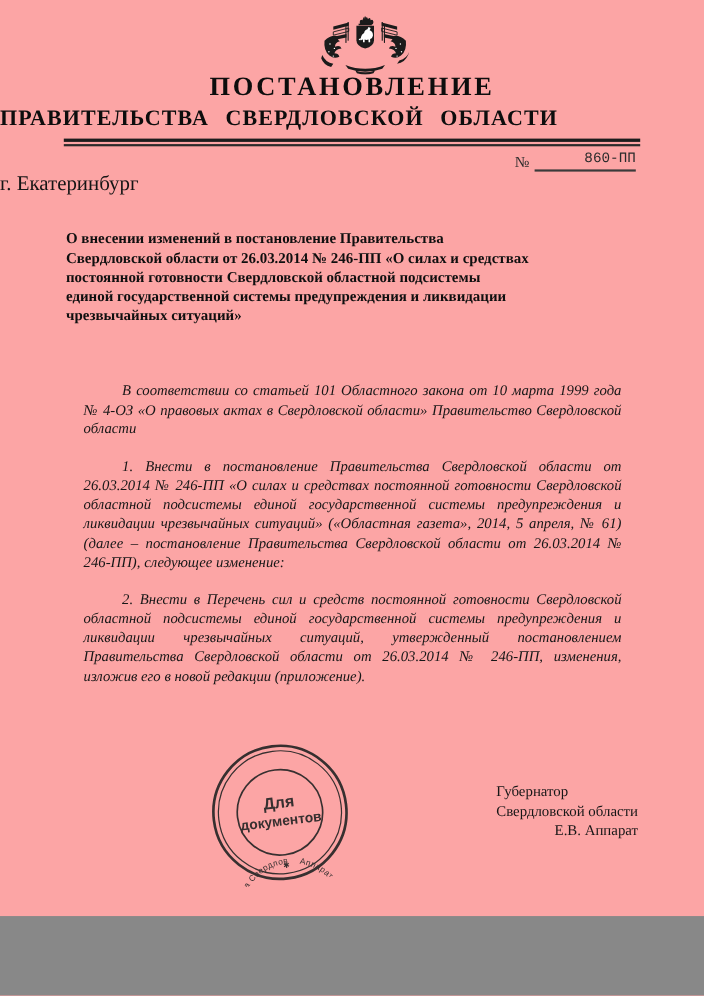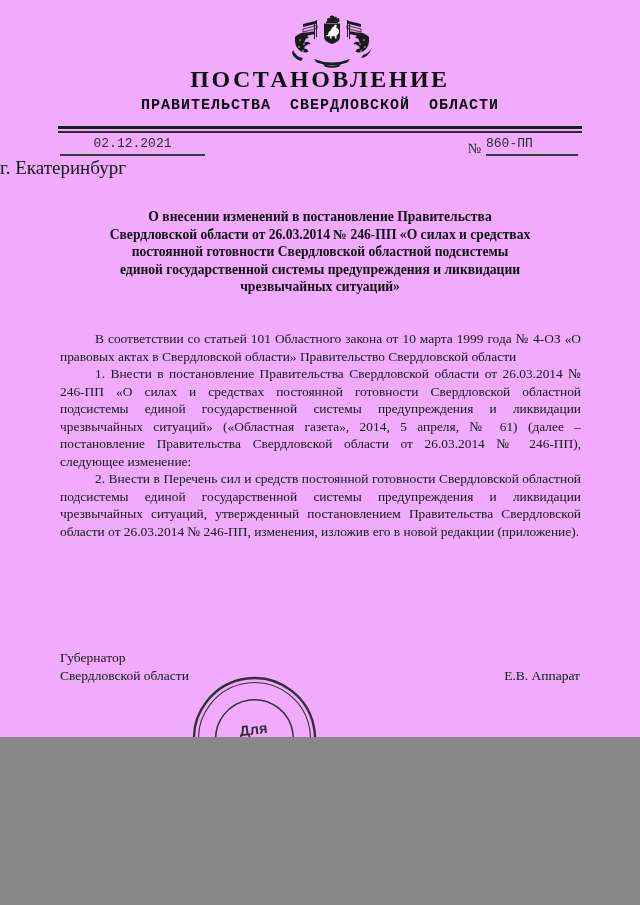--- a/index.html
+++ b/index.html
@@ -1,74 +1,74 @@
 <!DOCTYPE html>
 <html lang="ru"><head>
 <meta charset="utf-8">
 <style>
   html,body{margin:0;padding:0;background:#888;}
   .page{
     position:relative;
-    width:640px;height:737px;
+    width:640px;height:833px;
     margin:0 auto;
-    background:#f0abfc;
+    background:#fca5a5;
     font-family:"Liberation Serif", serif;
     color:#161616;
     overflow:hidden;
   }
   
   .emblem{position:absolute;left:288px;top:14px;width:88px;height:54px;}
   .doc-type{
     position:absolute;top:66px;left:0;width:100%;
     text-align:center;font-size:24px;font-weight:bold;
     letter-spacing:2.5px;color:#0d0d0d;
   }
   .org-title{
     position:absolute;top:97px;left:0;width:100%;
-    text-align:center;font-size:15px;font-weight:bold;
-    letter-spacing:1px;word-spacing:9px;color:#0d0d0d;font-family:Liberation Mono, monospace;
+    text-align:left;font-size:20px;font-weight:bold;
+    letter-spacing:1px;word-spacing:9px;color:#0d0d0d;
   }
   .rule-thick{position:absolute;top:126px;left:58px;width:524px;height:3px;background:#1c1c1c;}
   .rule-thin{position:absolute;top:131px;left:58px;width:524px;height:2px;background:#2a2a2a;}
   .date-field{
     position:absolute;top:136px;left:60px;width:145px;height:18px;
     text-align:center;font-family:"Liberation Mono", monospace;
     font-size:13px;color:#2b2b2b;
     border-bottom:2px solid #3a3a3a;
   }
   .number-sign{position:absolute;top:141px;left:468px;font-size:14px;color:#2b2b2b;}
   .number-field{
     position:absolute;top:136px;left:486px;width:92px;height:18px;
-    text-align:left;font-family:"Liberation Mono", monospace;
+    text-align:right;font-family:"Liberation Mono", monospace;
     font-size:13px;color:#2b2b2b;
     border-bottom:2px solid #3a3a3a;
   }
   .city{
     position:absolute;top:157px;left:0;width:100%;
     text-align:left;font-size:19px;color:#141414;
   }
   
   .doc-title{
     position:absolute;top:208px;left:60px;width:520px;
-    text-align:center;font-size:13.6px;font-weight:bold;
+    text-align:left;font-size:13.6px;font-weight:bold;
     line-height:17.5px;white-space:pre-line;color:#0f0f0f;
   }
   
   .body-text{
     position:absolute;top:330px;left:60px;width:521px;
     font-size:13.4px;line-height:17.5px;
   }
-  .body-text p{margin:0;text-align:justify;}
+  .body-text p{margin:16px;text-align:justify;font-style:italic;}
   .body-text p.indent{text-indent:35px;}
   .body-text p.bold{font-weight:bold;letter-spacing:0.3px;}
   
   .signature{
-    position:absolute;top:649px;left:60px;width:520px;
+    position:absolute;top:711px;left:60px;width:520px;
     display:flex;justify-content:space-between;align-items:flex-end;
-    font-size:13.5px;line-height:17.5px;
+    font-size:13.5px;line-height:17.5px;flex-direction:column;
   }
   .signature .position{white-space:pre-line;}
   
   .stamp{
     position:absolute;left:191px;top:675px;width:127px;height:127px;
     transform:rotate(-7deg);
     opacity:0.92;
   }
   
   .print-note{
@@ -130,21 +130,20 @@
       </g>
     </g>
   </svg>
 
   <div class="doc-type">ПОСТАНОВЛЕНИЕ</div>
   <div class="org-title">ПРАВИТЕЛЬСТВА СВЕРДЛОВСКОЙ ОБЛАСТИ</div>
 
   <div class="rule-thick"></div>
   <div class="rule-thin"></div>
 
-  <div class="date-field">02.12.2021</div>
   <div class="number-sign">№</div>
   <div class="number-field">860-ПП</div>
   <div class="city">г. Екатеринбург</div>
 
   <div class="doc-title">О внесении изменений в постановление Правительства
 Свердловской области от 26.03.2014 № 246-ПП «О силах и средствах
 постоянной готовности Свердловской областной подсистемы
 единой государственной системы предупреждения и ликвидации
 чрезвычайных ситуаций»</div>
 

